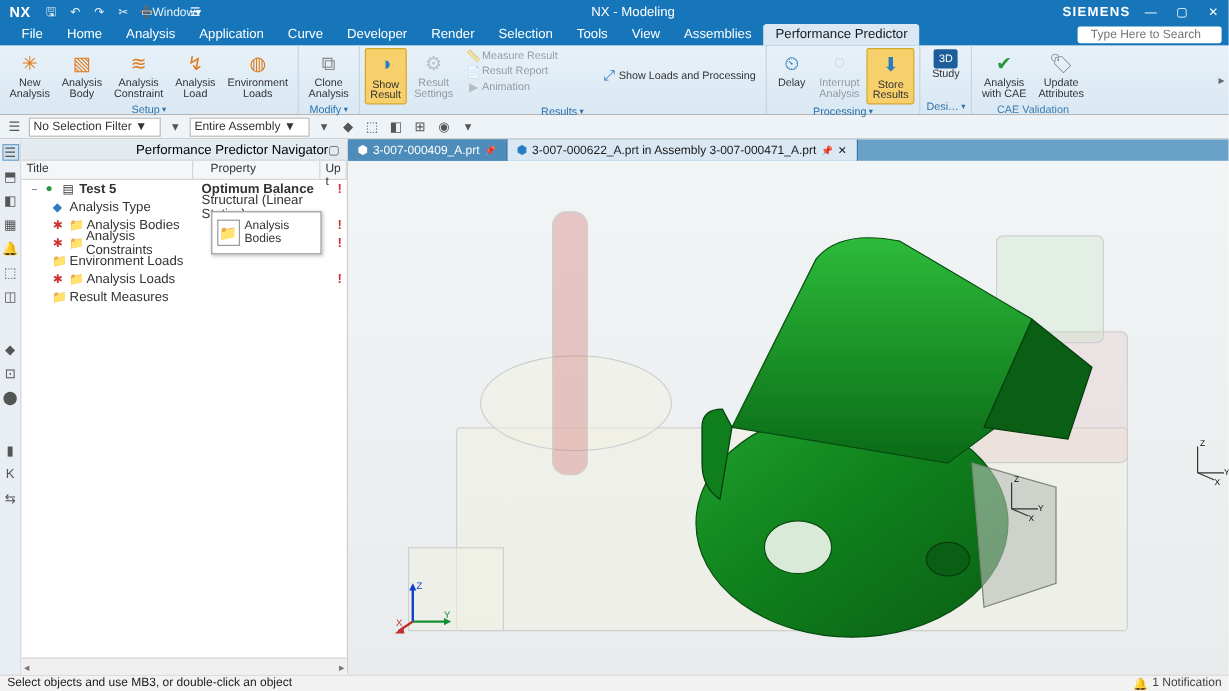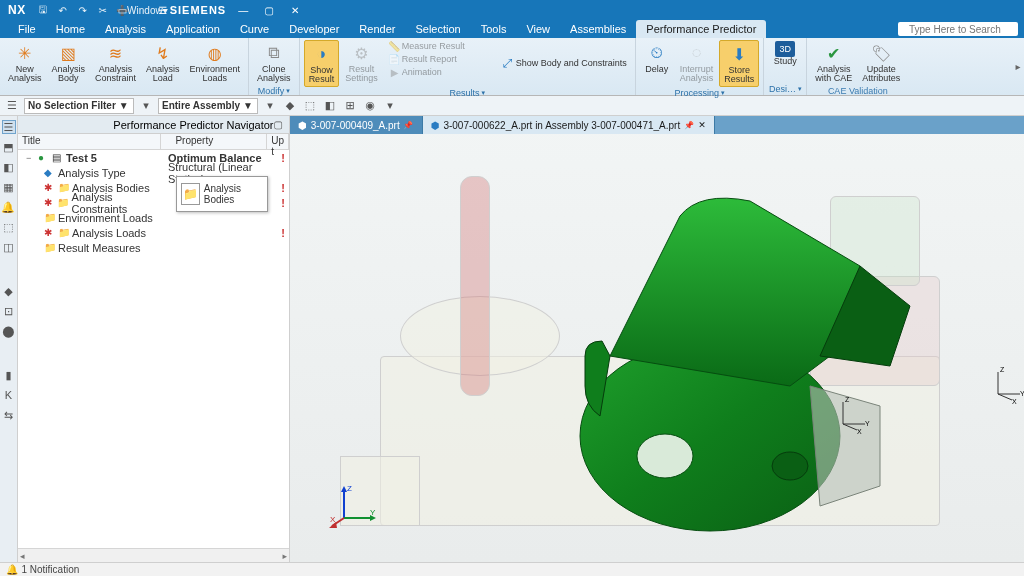--- a/index.html
+++ b/index.html
@@ -35,21 +35,21 @@
   .rbtn .rlabel { font-size:9px; text-align:center; line-height:1.05; white-space:pre-line; }
   .rbtn.disabled { opacity:0.45; cursor:default; }
   .ribbon .endarrow { width:12px; display:flex; align-items:center; justify-content:center; color:#666; font-size:10px; cursor:pointer;}
   
   
   .ic-orange{color:#e07b1d;} .ic-blue{color:#2a7cc2;} .ic-green{color:#2a9640;} .ic-gray{color:#888;}
 
   
   .filterbar { height:20px; background:#eef3f7; border-bottom:1px solid #cfcfcf; display:flex; align-items:center; gap:4px; padding:0 4px; font-size:10px; }
   .fsel { height:16px; border:1px solid #bbb; background:#fff; display:flex; align-items:center; padding:0 3px; gap:3px;}
-  .fsel span { font-size:10px; color:#333;font-weight:bold;}
+  .fsel span { font-size:10px; color:#333;}
   .drop { font-size:7px; color:#555;}
   .filterbar .tiny { width:16px; height:16px; display:flex;align-items:center;justify-content:center;font-size:11px;color:#555;cursor:pointer;}
 
   
   .body { display:flex; height: calc(576px - 20px - 18px - 58px - 20px - 14px); }
   .leftstrip { width:18px; background:#e8eef3; border-right:1px solid #cfcfcf; display:flex; flex-direction:column; align-items:center; padding-top:4px; gap:6px;}
   .leftstrip .lsi { width:14px; height:14px; font-size:11px; display:flex;align-items:center;justify-content:center; color:#555; cursor:pointer;}
   .leftstrip .lsi.sel{ background:#cfe0ee; border:1px solid #6fa3cc;}
 
   .navpanel { width:272px; display:flex; flex-direction:column; border-right:1px solid #cfcfcf; background:#fff;}
@@ -100,20 +100,21 @@
   <div class="left">
     <span class="nx-logo">NX</span>
     <span class="qa-icon">🖫</span>
     <span class="qa-icon">↶</span>
     <span class="qa-icon">↷</span>
     <span class="qa-icon">✂</span>
     <span class="qa-icon">➕</span>
     <span class="qa-icon">▭ <span>Window</span> ▾</span>
     <span class="qa-icon">☰</span>
   </div>
+  <div class="center">NX - Modeling</div>
   <div class="right">
     <span class="siemens">SIEMENS</span>
     <span class="winbtn">—</span>
     <span class="winbtn">▢</span>
     <span class="winbtn">✕</span>
   </div>
 </div>
 
 <div class="menurow">
   <div class="mitem">File</div>
@@ -156,20 +157,24 @@
           <span class="ricon ic-orange">↯</span>
           <span class="rlabel">Analysis
 Load</span>
         </div>
       <div class="rbtn">
           <span class="ricon ic-orange">◍</span>
           <span class="rlabel">Environment
 Loads</span>
         </div>
     </div>
+    <div class="glabel linked">
+        <span>Setup</span>
+        <span class="dd">▾</span>
+      </div>
   </div>
 
   <div class="rgroup">
     <div class="buttons">
       <div class="rbtn">
           <span class="ricon ic-gray">⧉</span>
           <span class="rlabel">Clone
 Analysis</span>
         </div>
     </div>
@@ -200,21 +205,21 @@
             <span class="ricon ic-gray" style="width:14px;height:12px;font-size:10px;">📄</span>
             <span class="rlabel" style="font-size:9px;">Result Report</span>
           </div>
         <div class="rbtn disabled" style="flex-direction:row;min-width:auto;height:13px;">
             <span class="ricon ic-gray" style="width:14px;height:12px;font-size:10px;">▶</span>
             <span class="rlabel" style="font-size:9px;">Animation</span>
           </div>
       </div>
       <div class="rbtn" style="flex-direction:row;min-width:auto;align-self:center;">
           <span class="ricon ic-blue" style="width:16px;height:16px;font-size:12px;">⤢</span>
-          <span class="rlabel" style="font-size:9px;">Show Body and Constraints</span>
+          <span class="rlabel" style="font-size:9px;">Show Loads and Processing</span>
         </div>
     </div>
     <div class="glabel linked">
         <span>Results</span>
         <span class="dd">▾</span>
       </div>
   </div>
 
   <div class="rgroup">
     <div class="buttons">
@@ -478,17 +483,18 @@
           <polygon points="-1,46 6,40 7,46" fill="#c03030"></polygon>
         <text x="17" y="9" font-size="8" fill="#1040d0">Z</text>
         <text x="40" y="33" font-size="8" fill="#109030">Y</text>
         <text x="0" y="40" font-size="8" fill="#c03030">X</text>
       </svg>
     </div>
   </div>
 </div>
 
 <div class="statusbar">
+  <span>Select objects and use MB3, or double-click an object</span>
   <span class="notif">
       <span>🔔</span>
       <span>1 Notification</span>
     </span>
 </div>
 
 </body></html>

